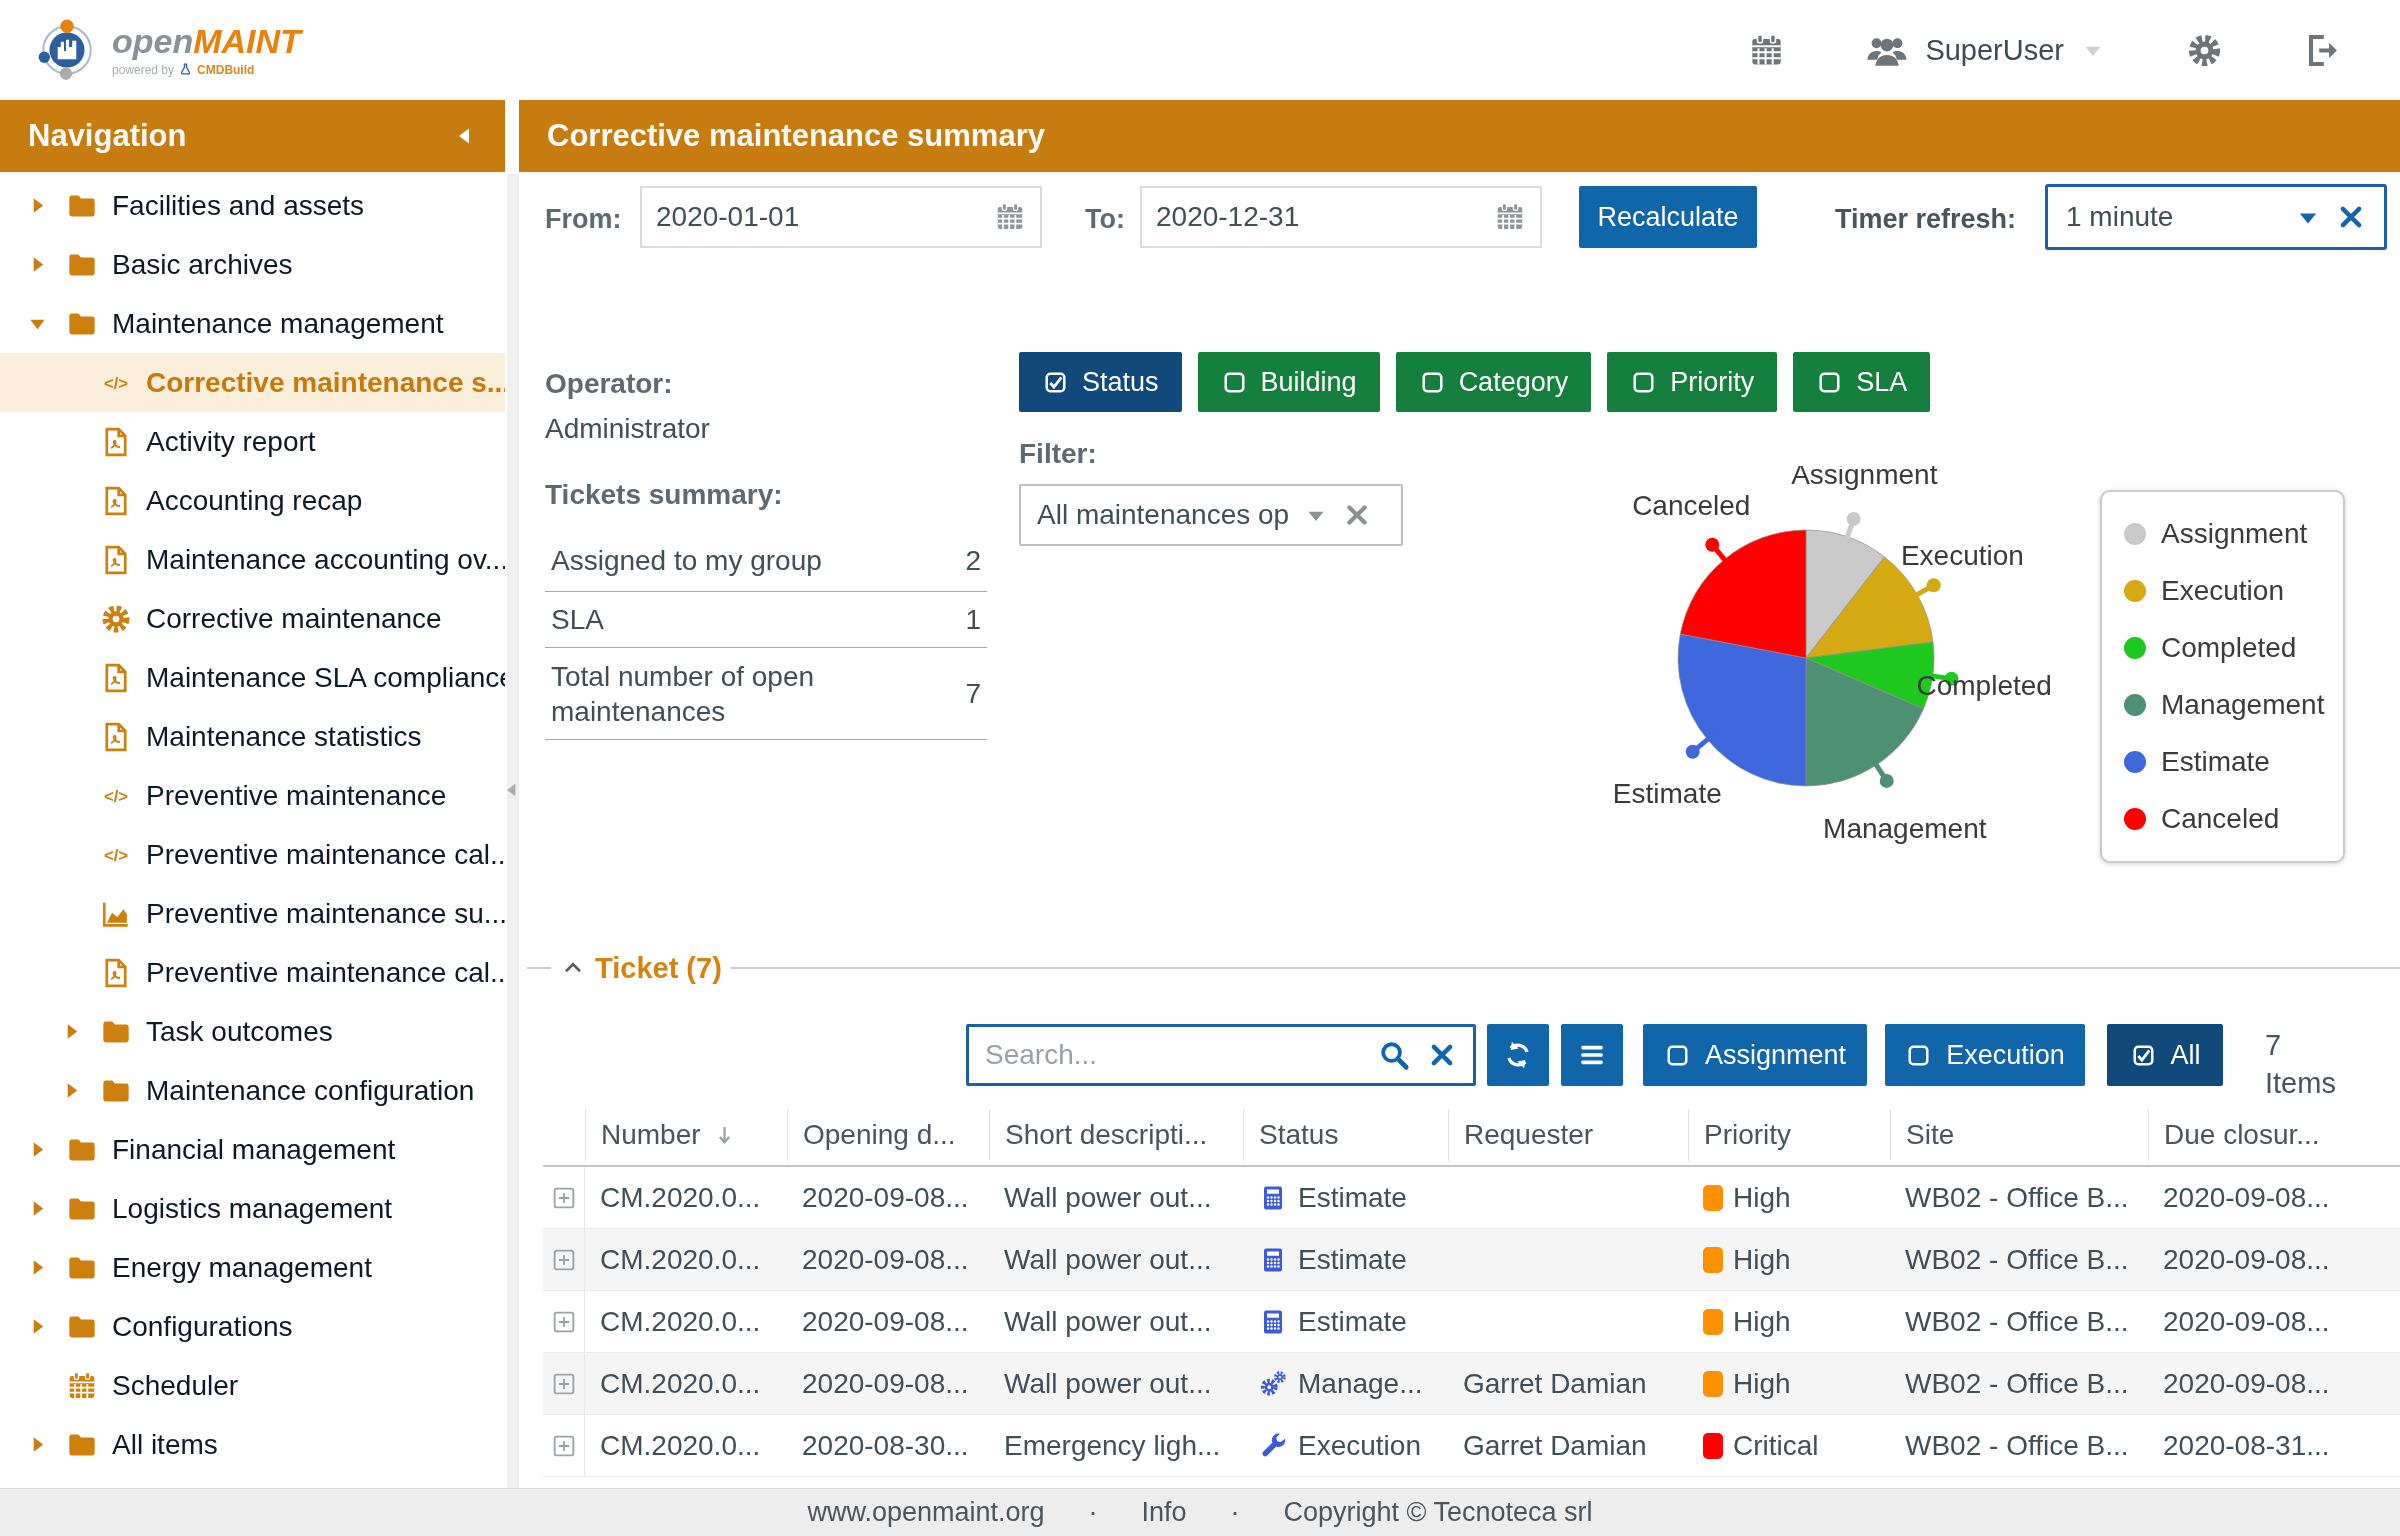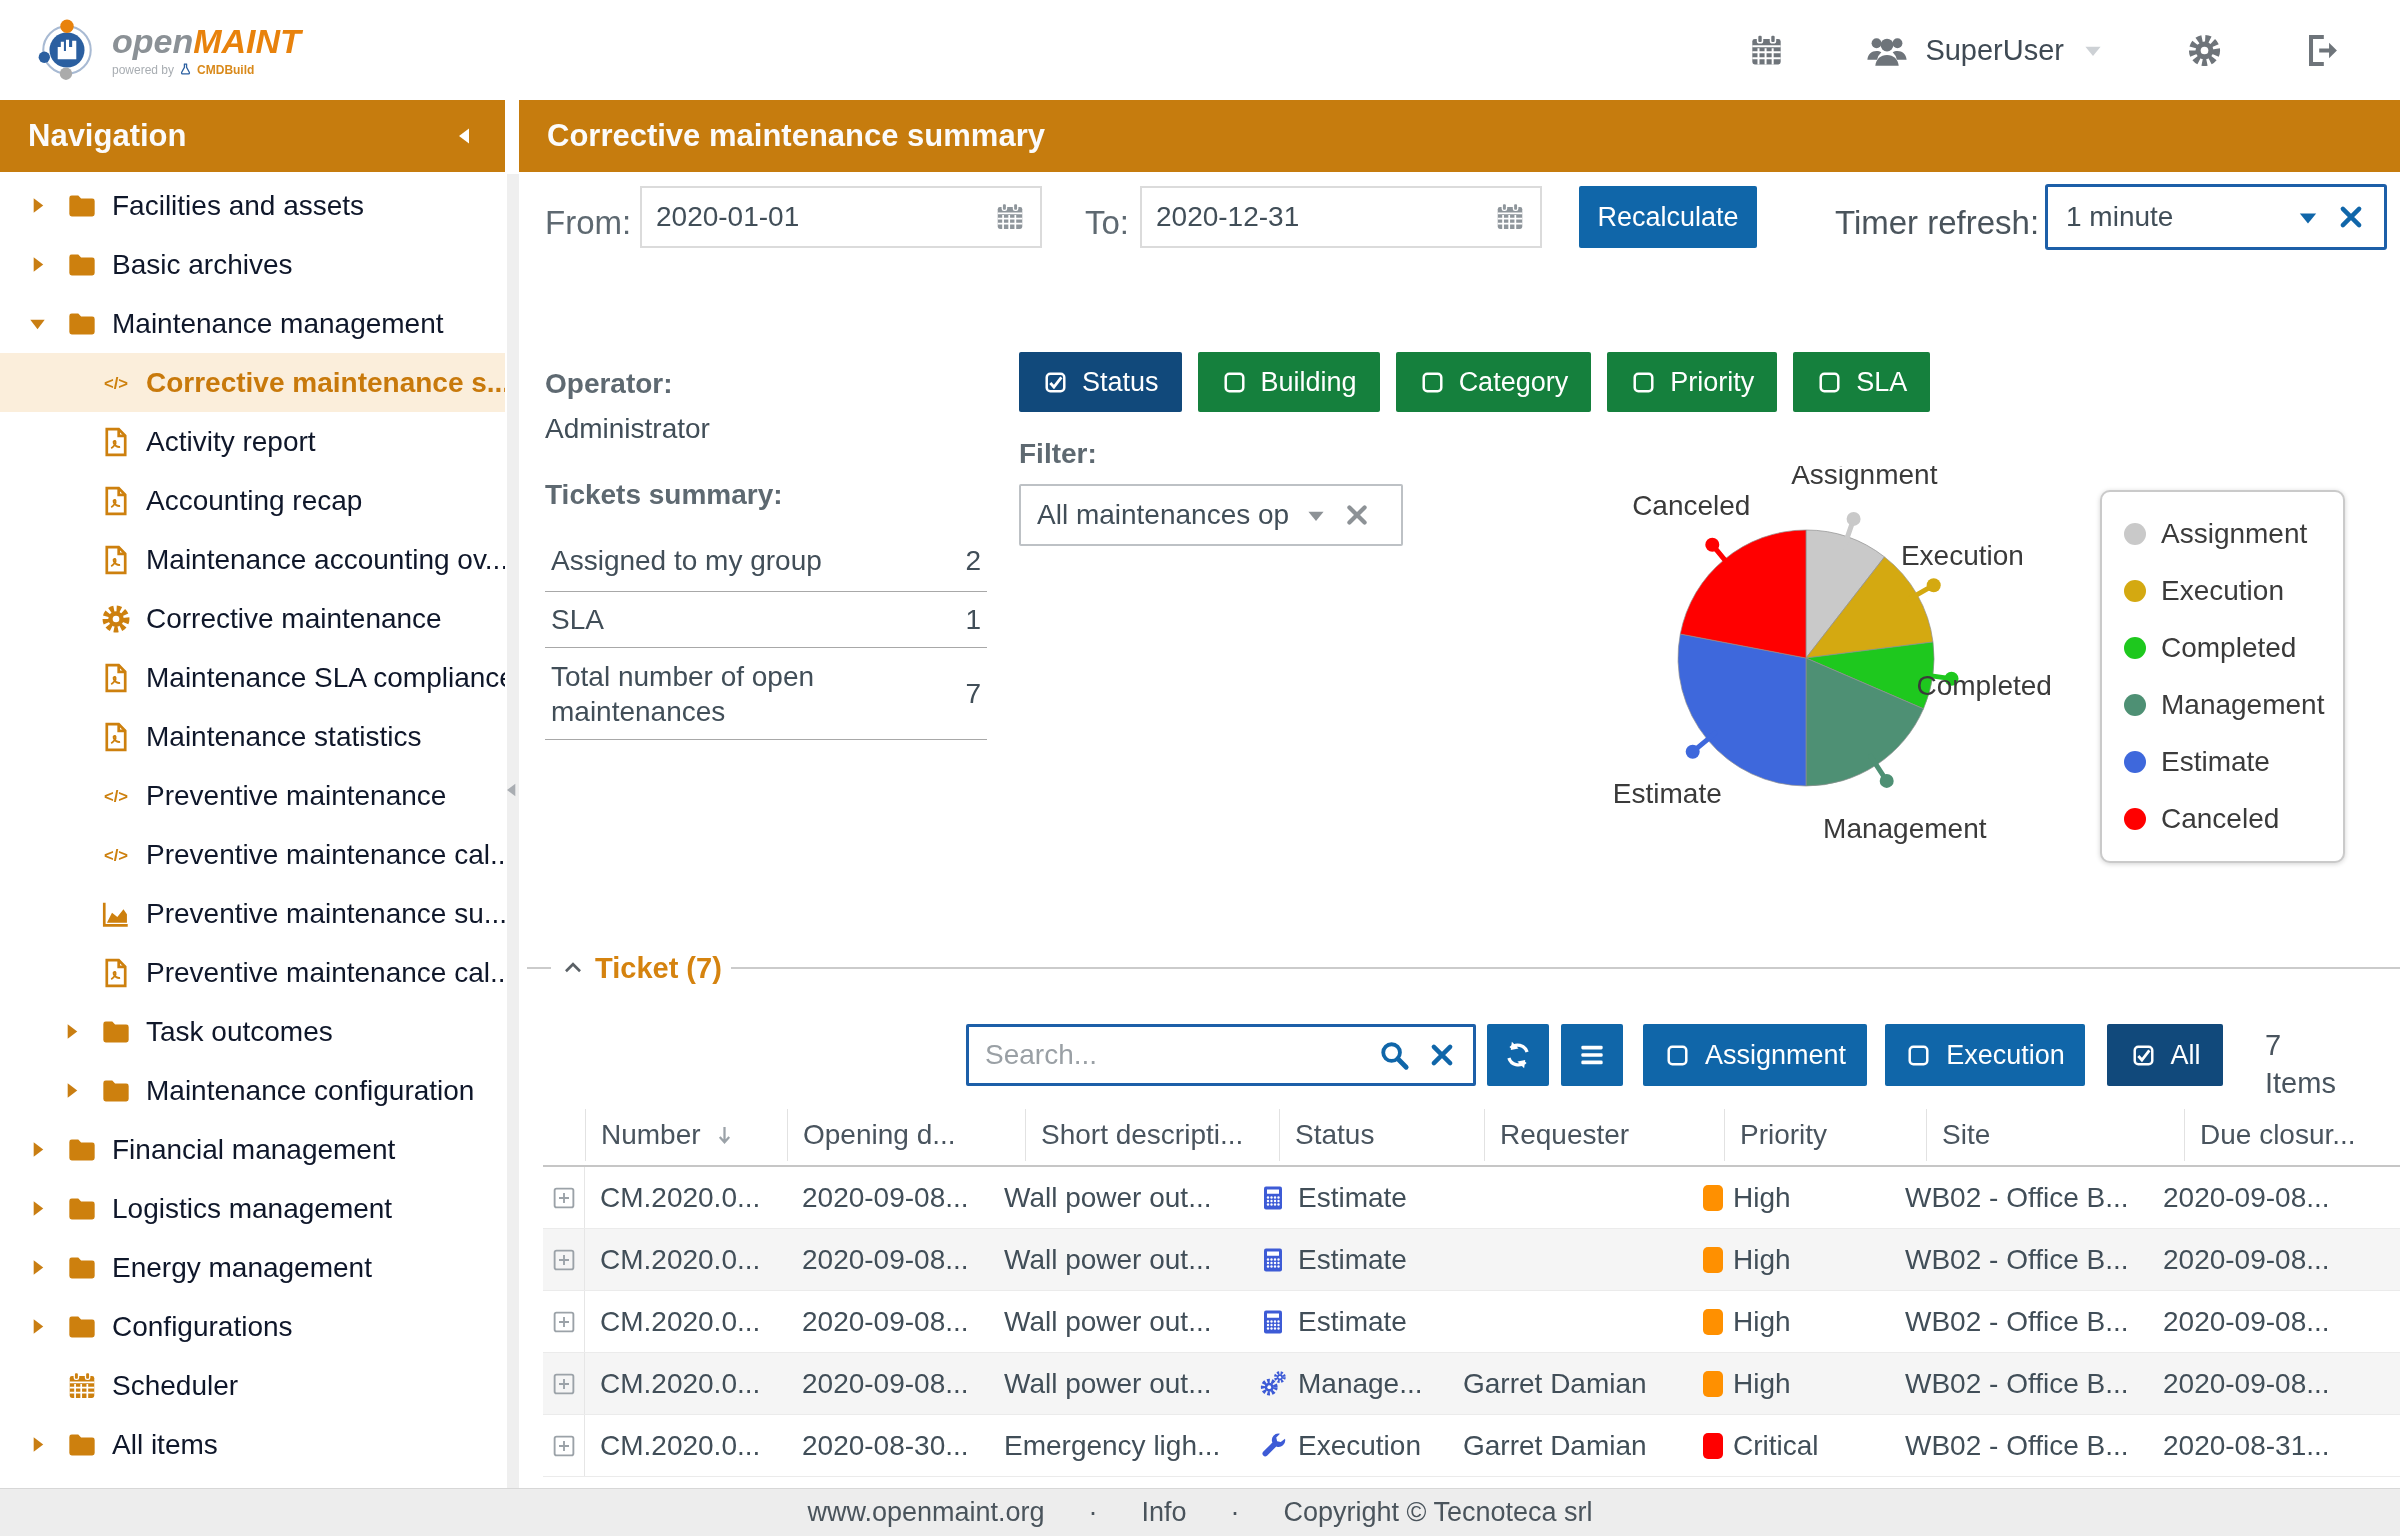--- a/index.html
+++ b/index.html
@@ -32,21 +32,21 @@
 
   
   #splitter{position:absolute;left:505px;top:100px;width:14px;height:1388px;background:#fff}
   #splitter .track{position:absolute;left:2px;top:74px;bottom:0;width:12px;background:#EFEFEF}
   #splitter .ticon{position:absolute;left:-3px;top:680px}
 
   
   #main{position:absolute;left:519px;top:100px;width:1881px;height:1388px;background:#fff}
   .main-head{position:absolute;left:0;top:0;width:100%;height:72px;background:#C67C0E;color:#FBFBFB;display:flex;align-items:center;padding:0 28px;font-size:31px;font-weight:700}
 
-  .flabel{position:absolute;font-size:33px;font-weight:400;color:#5E6971}
+  .flabel{position:absolute;font-size:27px;font-weight:700;color:#5E6971}
   .finput{position:absolute;height:62px;background:#fff;border:2px solid #DBDBDB;display:flex;align-items:center;padding:0 14px;gap:8px}
   .finput input{border:none;outline:none;flex:1;font-size:28px;color:#414E58;font-family:"Liberation Sans",sans-serif;background:transparent;min-width:0}
   #recalc{position:absolute;left:1060px;top:86px;width:178px;height:62px;background:#1066A9;color:#fff;font-size:27px;display:flex;align-items:center;justify-content:center;border-radius:2px;cursor:pointer}
   #timer-box{position:absolute;left:1526px;top:84px;width:342px;height:66px;border:3px solid #1D5FA8;border-radius:3px;display:flex;align-items:center;font-size:28px;color:#414E58;padding:0 18px;gap:14px;cursor:pointer}
   #timer-box .tv{flex:1;white-space:nowrap;overflow:hidden}
 
   .section-head{position:absolute;left:8px;right:0;display:flex;align-items:center;gap:9px;height:36px}
   .sh-dash{width:24px;height:2px;background:#CBCBCB}
   .sh-line{flex:1;height:2px;background:#CBCBCB}
   .sh-title{font-size:29px;font-weight:700;color:#D5830F;white-space:nowrap}
@@ -741,21 +741,21 @@
           <span>Number</span>
           <span class="ticon">
             <svg width="27" height="27" viewBox="0 0 24 24" aria-hidden="true">
               <path d="M12 4.5v12.5M7.8 13.3 12 18l4.2-4.7" fill="none" stroke="#9BA2A8" stroke-width="2"></path>
             </svg>
           </span>
         </div>
         <div class="h-cell" style="width: 202px;">
           <span>Opening d...</span>
         </div>
-        <div class="h-cell" style="width: 254px; margin-left: 36px;">
+        <div class="h-cell" style="width: 254px;">
           <span>Short descripti...</span>
         </div>
         <div class="h-cell" style="width: 205px;">
           <span>Status</span>
         </div>
         <div class="h-cell" style="width: 240px;">
           <span>Requester</span>
         </div>
         <div class="h-cell" style="width: 202px;">
           <span>Priority</span>

